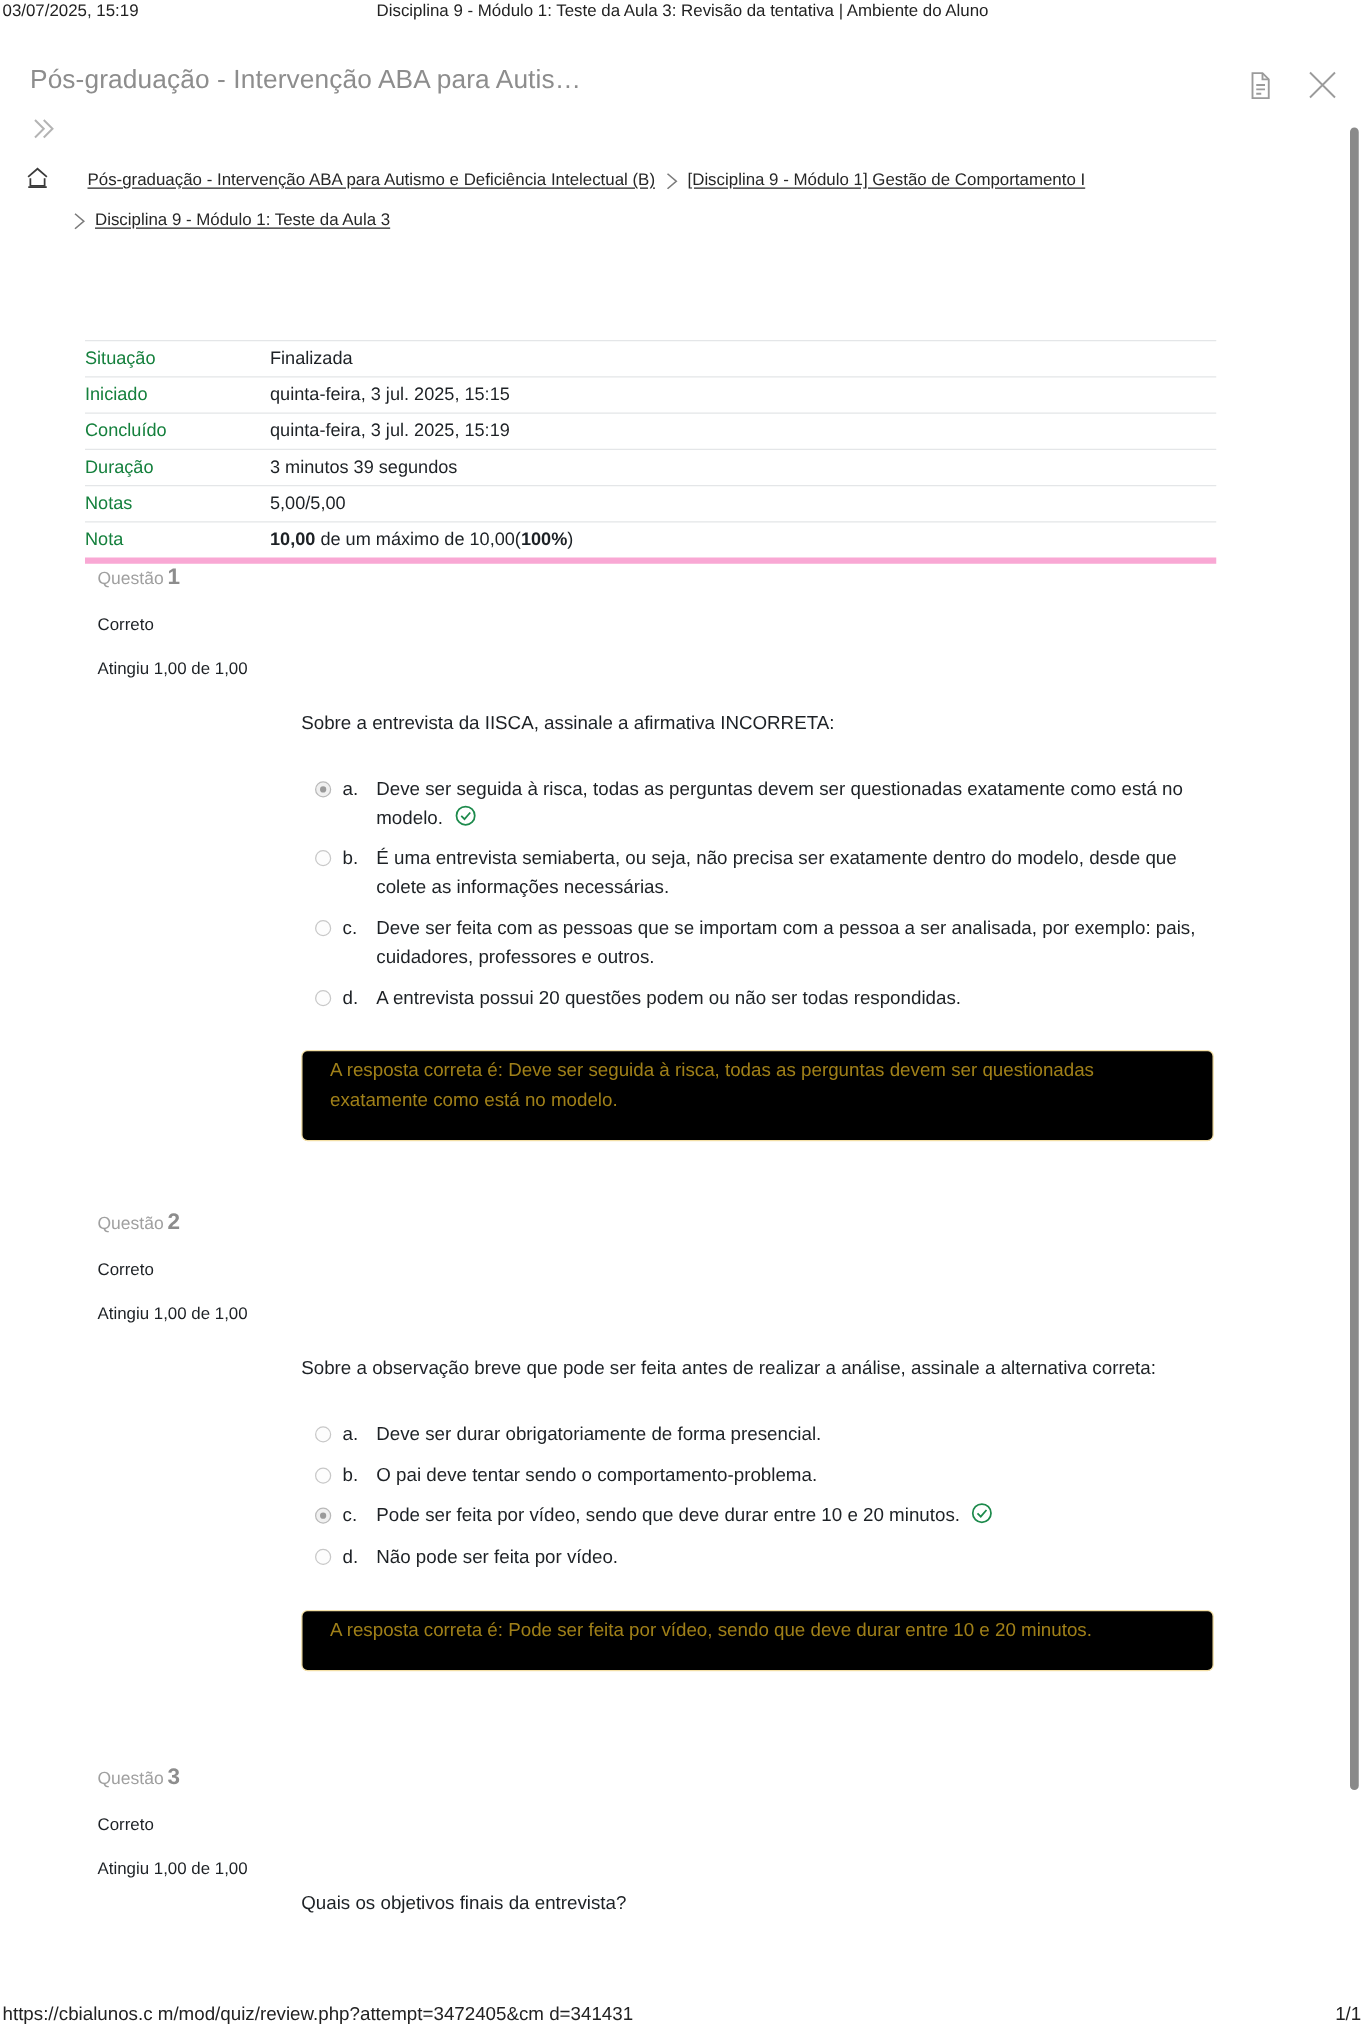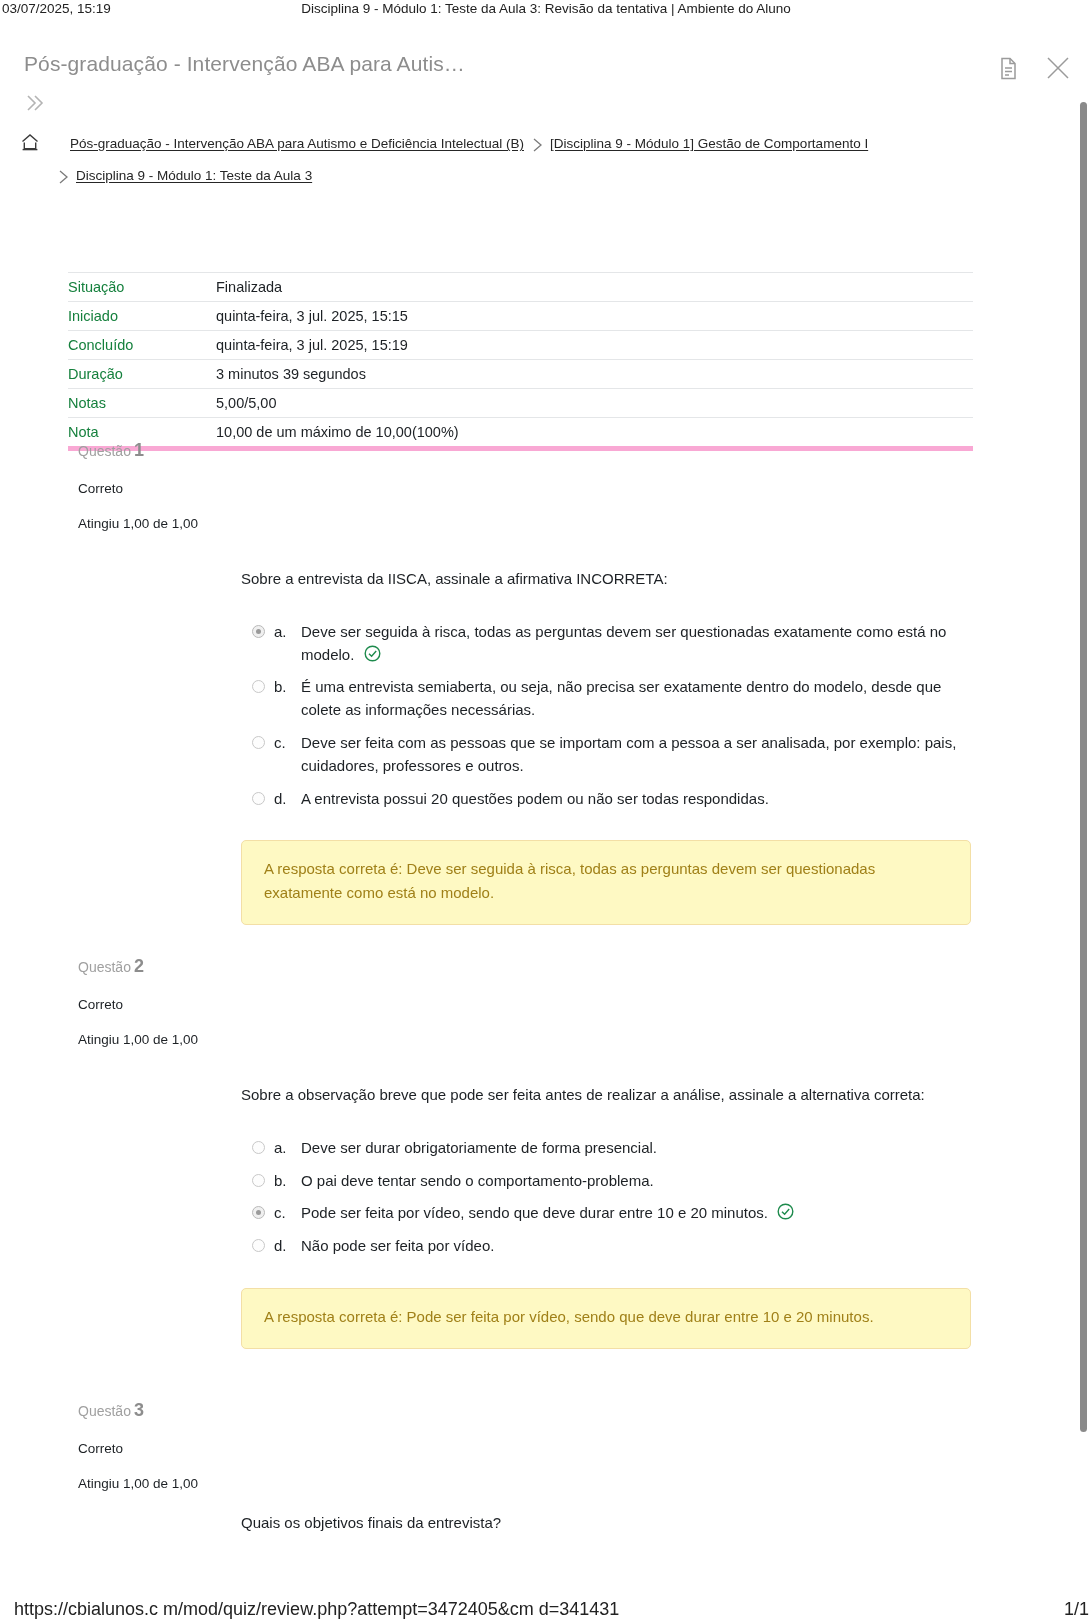--- a/index.html
+++ b/index.html
@@ -141,31 +141,32 @@
     padding: 6px 8px 6px 0;
     color: #15803d;
     white-space: nowrap;
     font-size: 14.5px;
   }
   .summary td {
     padding: 6px 0 6px 8px;
     color: #1d2125;
     font-weight: normal;
   }
-  .summary td b { font-weight: normal; margin-top: 18px; }
+  .summary td b { font-weight: bold; margin-top: 18px; }
 
   
   .question {
     position: absolute;
     left: 0; right: 0;
   }
   .q-info {
     position: absolute;
     left: 78px;
     width: 150px;
+    margin-top: 11px;
   }
   .q-no {
     font-size: 14px;
     color: #a0a0a0;
     white-space: nowrap;
   }
   .q-no .q-num {
     font-size: 18px;
     color: #8d8d8d;
     font-weight: bold;
@@ -239,33 +240,33 @@
     vertical-align: -2px;
     margin-left: 5px;
     color: #1d8a4c;
   }
   .correct-mark svg { display: block; }
 
   .feedback {
     margin-top: 30px;
     border: 1px solid #f3dfa6;
     border-radius: 5px;
-    background: #fef9c3;
-    padding: 16px 20px 19px 22px;
+    background: #000000;
+    padding: 4px 20px 19px 22px;
     color: #a08018;
     font-size: 15px;
     line-height: 1.6;
   }
 
   
   .print-footer {
     position: absolute;
-    left: 12px; right: 0; bottom: 2px;
+    left: 0; right: 0; bottom: 2px;
     height: 22px;
-    font-size: 18px;
+    font-size: 15px;
     color: #222;
   }
   .print-footer .pf-url {
     position: absolute; left: 2px; bottom: 1px;
     white-space: nowrap;
   }
   .print-footer .pf-page {
     position: absolute; right: 3px; bottom: 1px;
     white-space: nowrap;
   }

